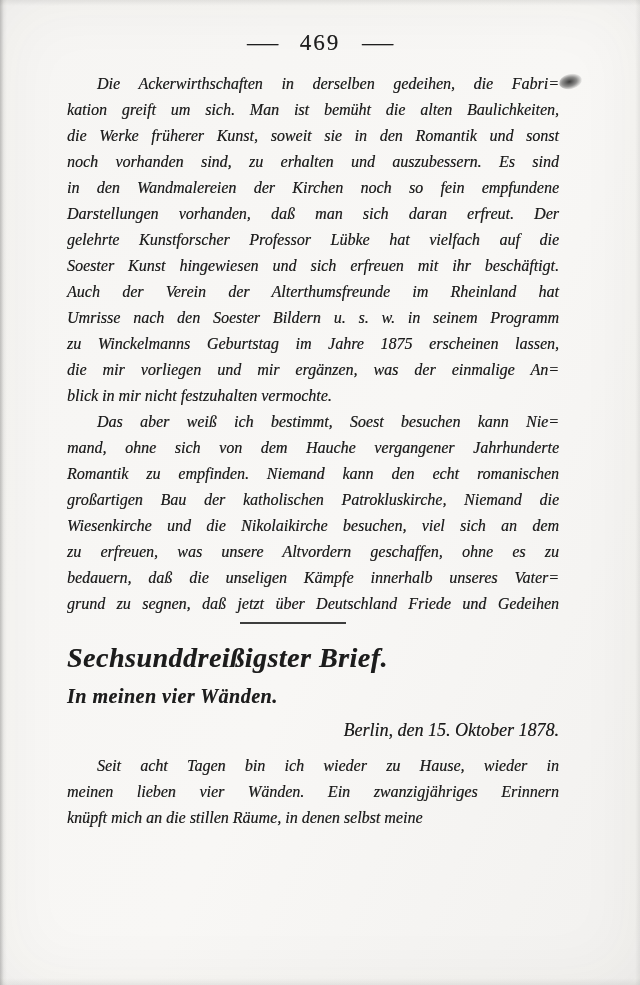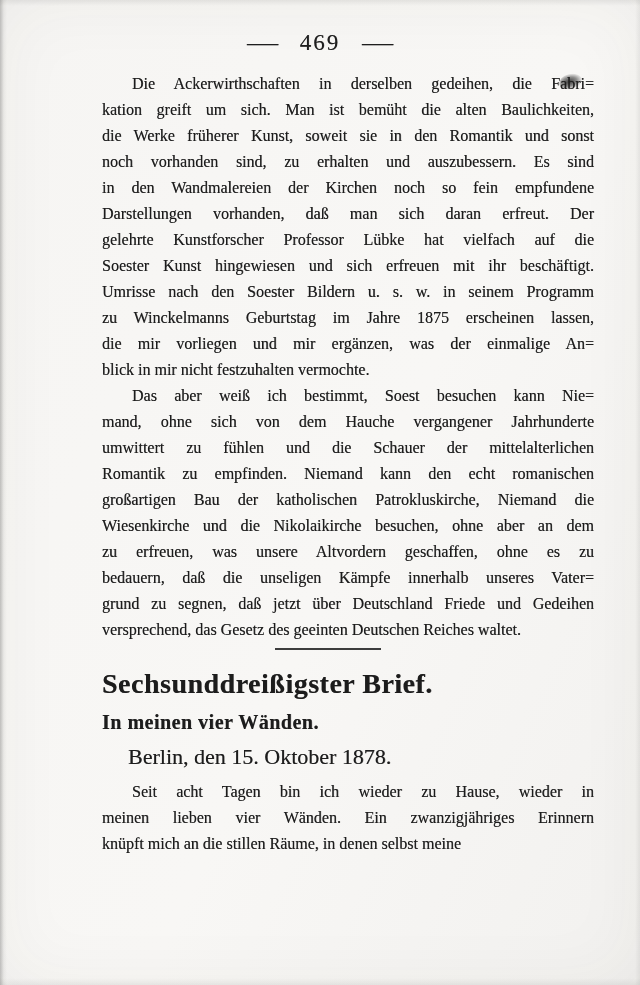--- a/index.html
+++ b/index.html
@@ -32,42 +32,43 @@
   .pagenum .num{letter-spacing:2px;}
   .pagenum .dash{transform:scaleX(1.35);}
 
   .ink-smudge{
     position:absolute;left:559px;top:74px;width:23px;height:15px;
     background:radial-gradient(ellipse at 45% 50%,rgba(35,35,35,0.88) 0%,rgba(55,55,55,0.55) 42%,rgba(90,90,90,0.22) 64%,transparent 78%);
     transform:rotate(-14deg);border-radius:50%;
   }
 
   .text-block{
-    position:absolute;left:102px;top:71px;width:492px;
+    position:absolute;left:67px;top:71px;width:492px;
     font-size:16px;line-height:26px;
     text-shadow:0.3px 0.3px 0.5px rgba(20,20,20,0.55);
+    font-style:italic;
   }
   .line{text-align:justify;text-align-last:justify;}
   .line.last{text-align-last:auto;}
   .line.indent{text-indent:30px;}
 
   .divider{
     width:106px;height:0;border-top:2px solid #3d3d3d;
     margin:5px auto 0 auto;transform:translateX(-20px);
   }
   .letter-title{
     font-size:28px;font-weight:bold;text-align:left;
     margin:17px 0 0 0;line-height:34px;letter-spacing:0.5px;
   }
   .letter-subtitle{
     font-size:20px;font-weight:bold;text-align:left;
     margin:9px 0 0 0;line-height:25px;letter-spacing:0.5px;
   }
   .dateline{
-    font-size:22px;text-align:left;margin-top:9px;
+    font-size:18px;text-align:right;margin-top:9px;
     padding-left:26px;line-height:25px;
   }
   .text-block > .para.closing{margin-top:10px;}
 </style>
 </head>
 <body>
 
 <div class="page">
   <div class="edge edge-left"></div>
   <div class="edge edge-top"></div>
@@ -85,36 +86,35 @@
   <div class="text-block">
     <div class="para">
         <div class="line indent">Die Ackerwirthschaften in derselben gedeihen, die Fabri=</div>
         <div class="line">kation greift um sich. Man ist bemüht die alten Baulichkeiten,</div>
         <div class="line">die Werke früherer Kunst, soweit sie in den Romantik und sonst</div>
         <div class="line">noch vorhanden sind, zu erhalten und auszubessern. Es sind</div>
         <div class="line">in den Wandmalereien der Kirchen noch so fein empfundene</div>
         <div class="line">Darstellungen vorhanden, daß man sich daran erfreut. Der</div>
         <div class="line">gelehrte Kunstforscher Professor Lübke hat vielfach auf die</div>
         <div class="line">Soester Kunst hingewiesen und sich erfreuen mit ihr beschäftigt.</div>
+        <div class="line">Auch der Verein der Alterthumsfreunde im Rheinland hat</div>
         <div class="line">Umrisse nach den Soester Bildern u. s. w. in seinem Programm</div>
         <div class="line">zu Winckelmanns Geburtstag im Jahre 1875 erscheinen lassen,</div>
         <div class="line">die mir vorliegen und mir ergänzen, was der einmalige An=</div>
         <div class="line last">blick in mir nicht festzuhalten vermochte.</div>
       </div>
     <div class="para">
         <div class="line indent">Das aber weiß ich bestimmt, Soest besuchen kann Nie=</div>
         <div class="line">mand, ohne sich von dem Hauche vergangener Jahrhunderte</div>
-        <div class="line">umwittert zu fühlen und die Schauer der mittelalterlichen</div>
         <div class="line">Romantik zu empfinden. Niemand kann den echt romanischen</div>
         <div class="line">großartigen Bau der katholischen Patrokluskirche, Niemand die</div>
-        <div class="line">Wiesenkirche und die Nikolaikirche besuchen, ohne aber an dem</div>
+        <div class="line">Wiesenkirche und die Nikolaikirche besuchen, viel sich an dem</div>
         <div class="line">zu erfreuen, was unsere Altvordern geschaffen, ohne es zu</div>
         <div class="line">bedauern, daß die unseligen Kämpfe innerhalb unseres Vater=</div>
         <div class="line">grund zu segnen, daß jetzt über Deutschland Friede und Gedeihen</div>
-        <div class="line last">versprechend, das Gesetz des geeinten Deutschen Reiches waltet.</div>
       </div>
 
     <div class="divider"></div>
 
     <h1 class="letter-title">Sechsunddreißigster Brief.</h1>
     <h2 class="letter-subtitle">In meinen vier Wänden.</h2>
     <div class="dateline">Berlin, den 15. Oktober 1878.</div>
 
     <div class="para closing">
         <div class="line indent">Seit acht Tagen bin ich wieder zu Hause, wieder in</div>

